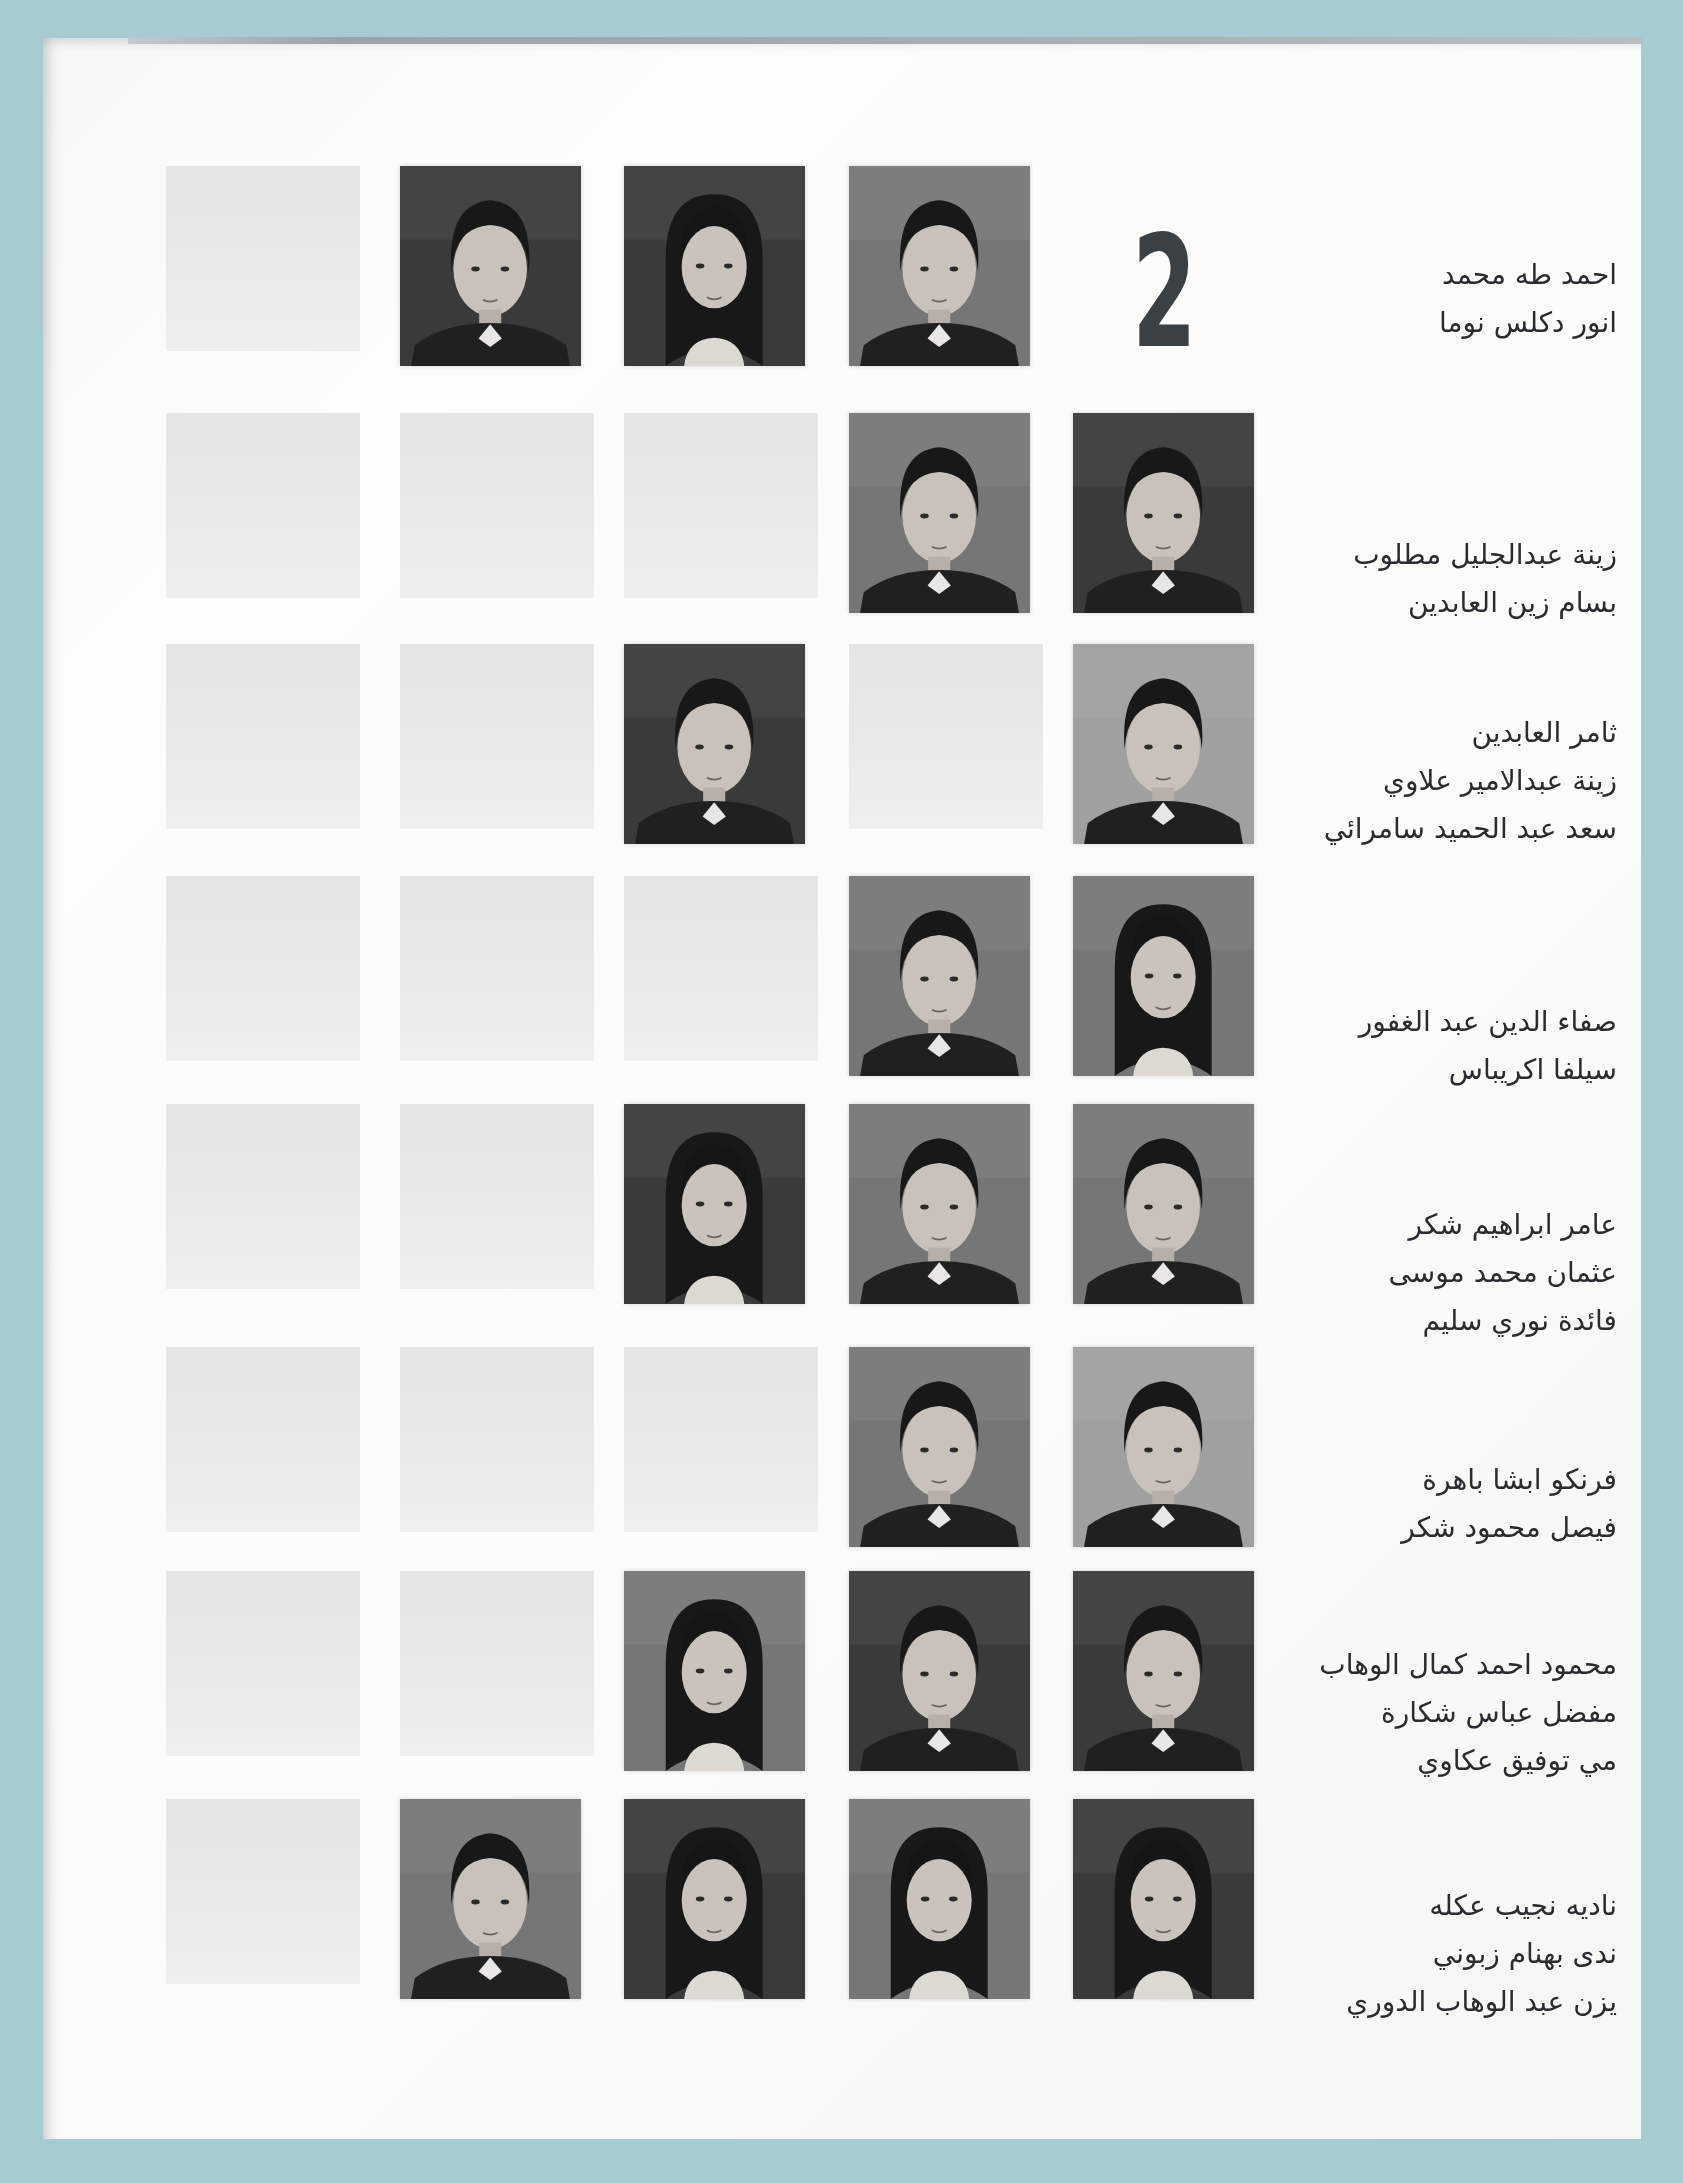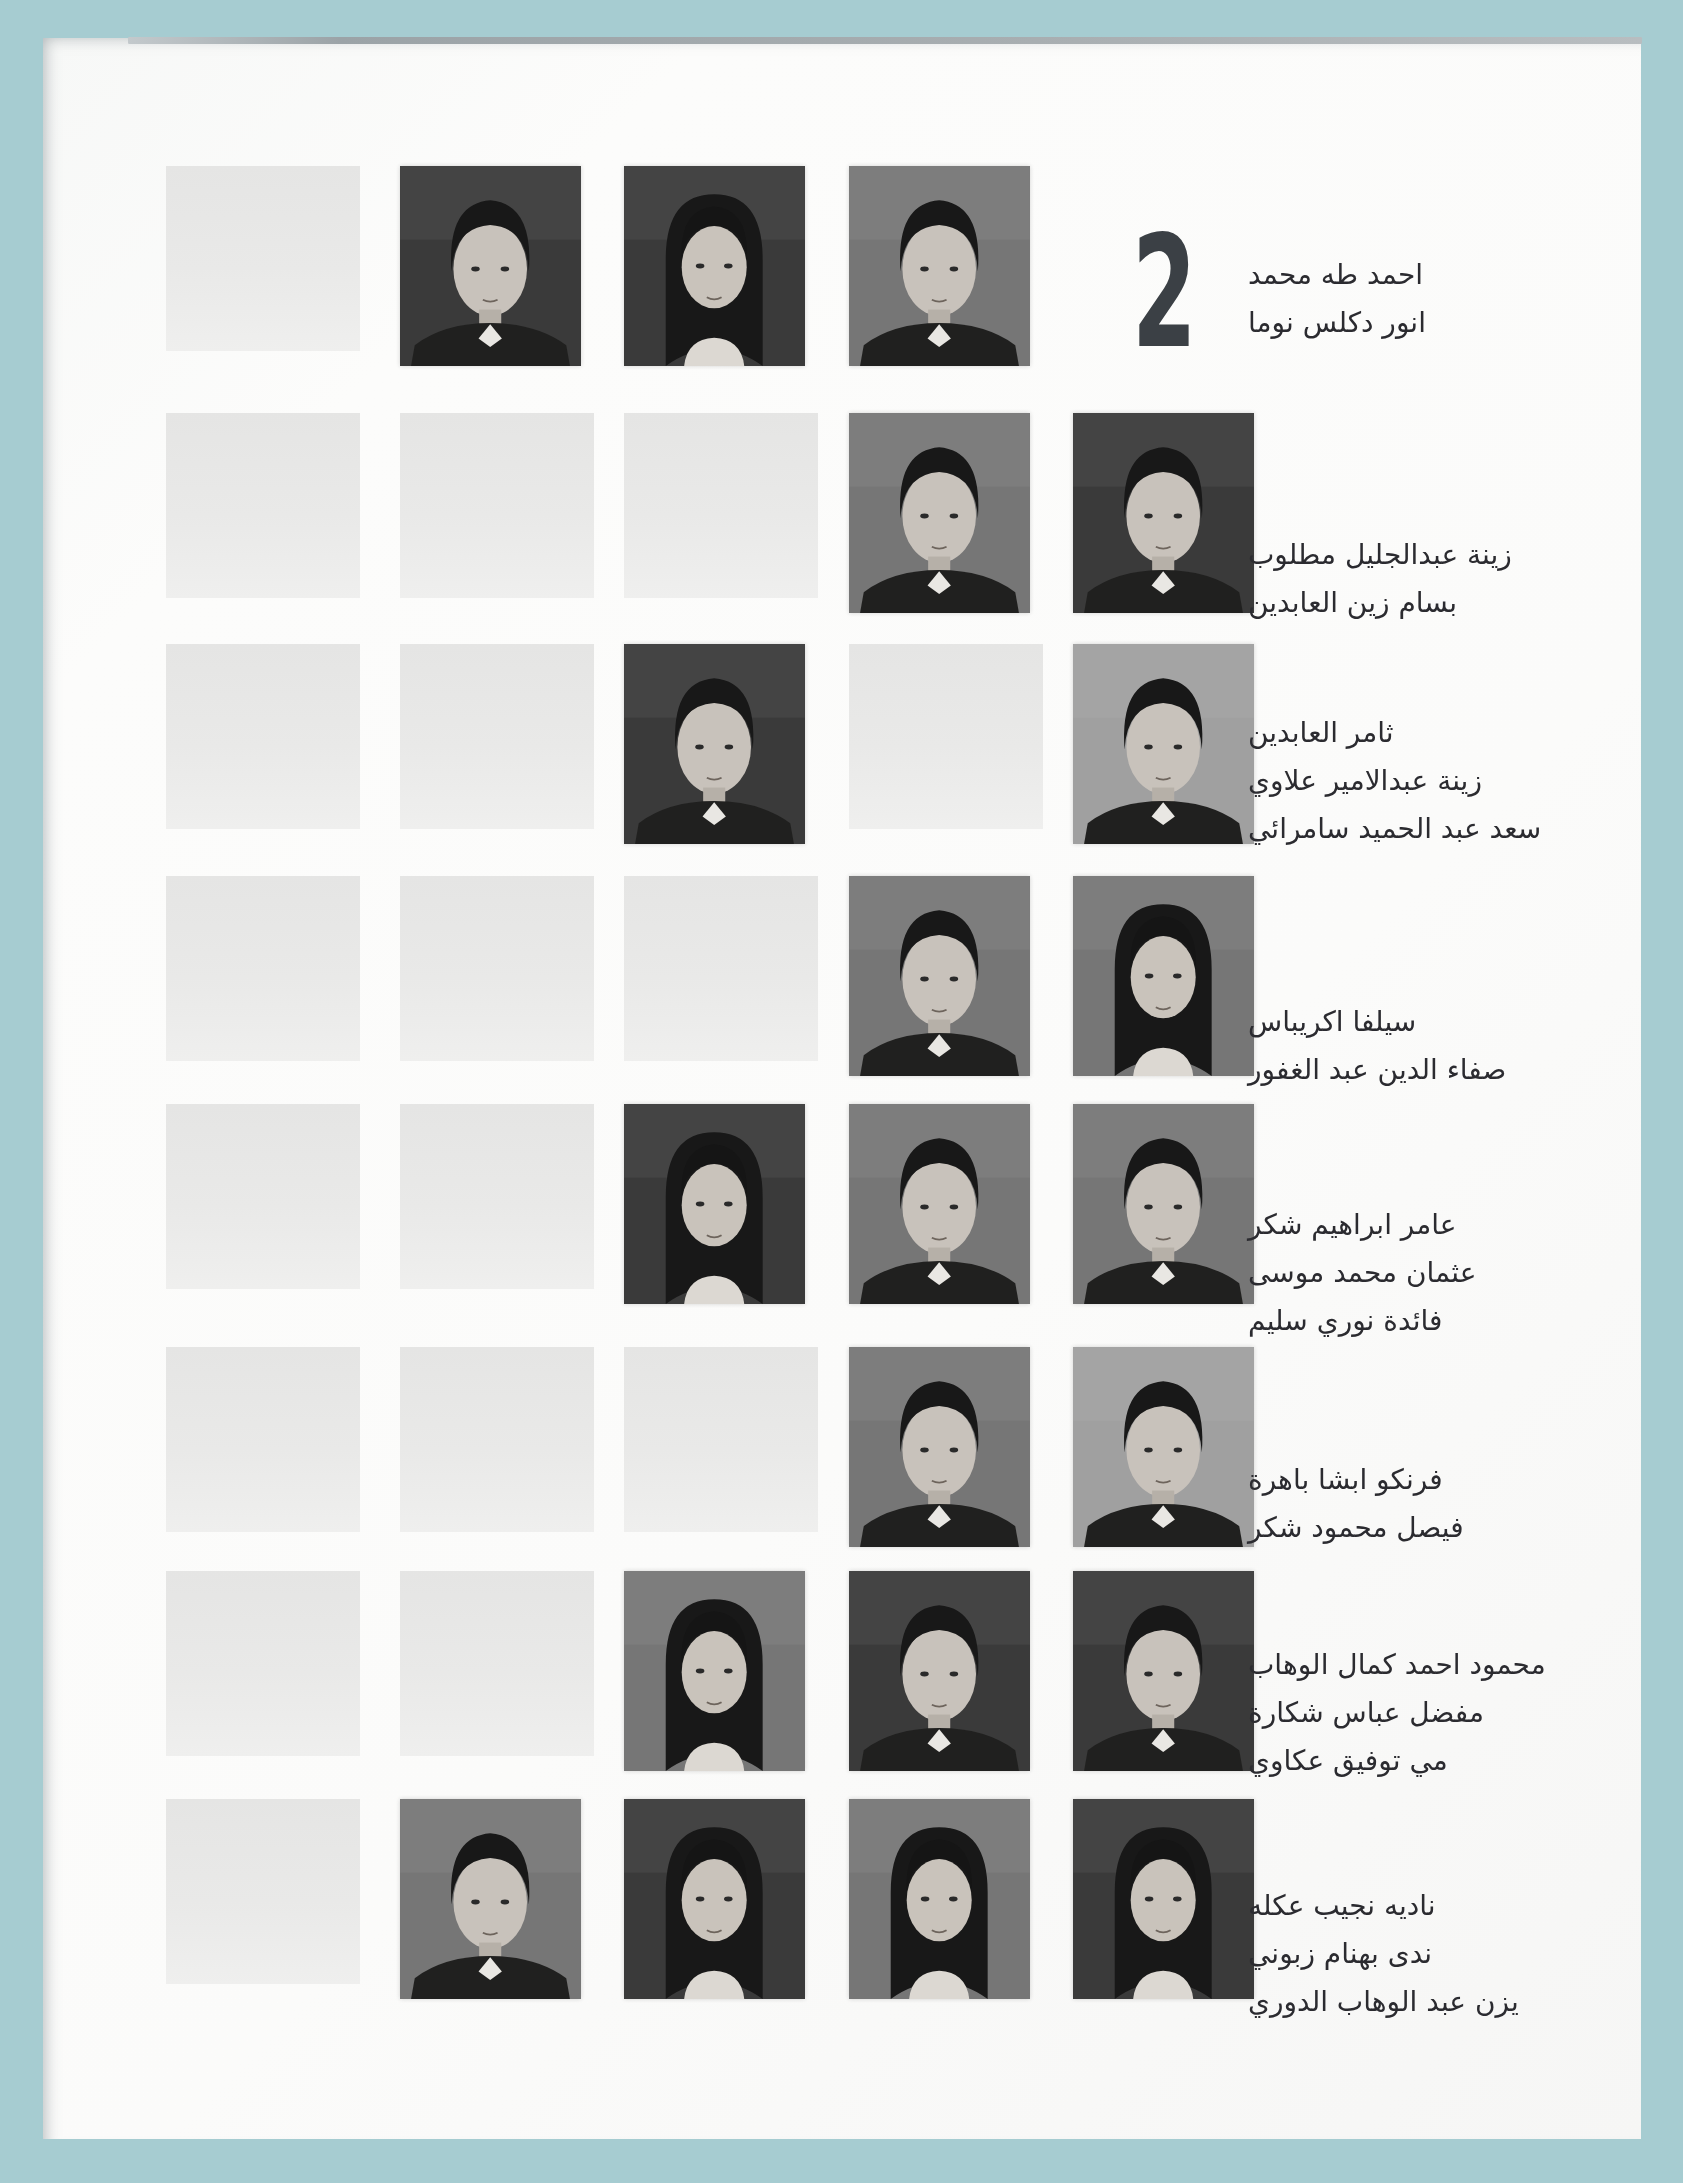--- a/index.html
+++ b/index.html
@@ -37,21 +37,21 @@
     color:#3b4045;
     transform:scaleX(.60);
     transform-origin:left top;
     letter-spacing:0;
   }
   .names{
     position:absolute;left:1205px;top:0;width:369px;height:100%;
   }
   .name-group{
     position:absolute;left:0;width:369px;
-    text-align:left;
+    text-align:right;
     direction:rtl;
   }
   .name-line{
     display:block;
     font-size:28px;line-height:48px;
     color:#2b2b30;
     white-space:nowrap;
   }
 </style>
 </head>
@@ -378,22 +378,22 @@
     <div class="name-group" style="top:493px">
       <span class="name-line">زينة عبدالجليل مطلوب</span>
       <span class="name-line">بسام زين العابدين</span>
     </div>
     <div class="name-group" style="top:671px">
       <span class="name-line">ثامر العابدين</span>
       <span class="name-line">زينة عبدالامير علاوي</span>
       <span class="name-line">سعد عبد الحميد سامرائي</span>
     </div>
     <div class="name-group" style="top:960px">
+      <span class="name-line">صفاء الدين عبد الغفور</span>
       <span class="name-line">سيلفا اكريباس</span>
-      <span class="name-line">صفاء الدين عبد الغفور</span>
     </div>
     <div class="name-group" style="top:1163px">
       <span class="name-line">عامر ابراهيم شكر</span>
       <span class="name-line">عثمان محمد موسى</span>
       <span class="name-line">فائدة نوري سليم</span>
     </div>
     <div class="name-group" style="top:1418px">
       <span class="name-line">فرنكو ابشا باهرة</span>
       <span class="name-line">فيصل محمود شكر</span>
     </div>

